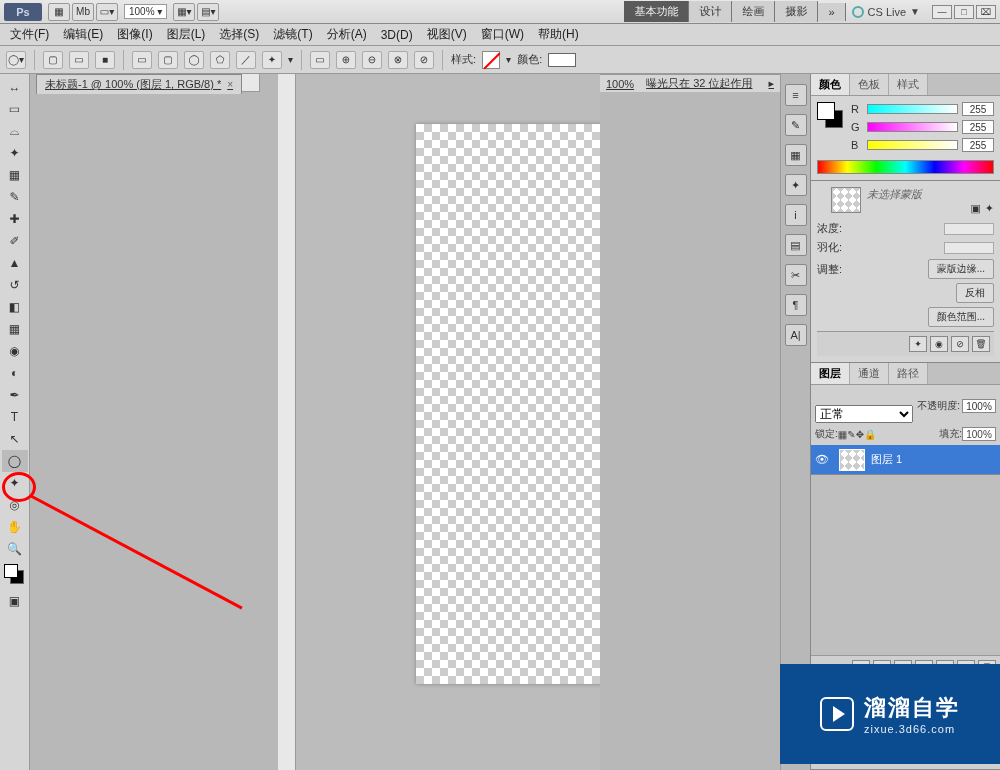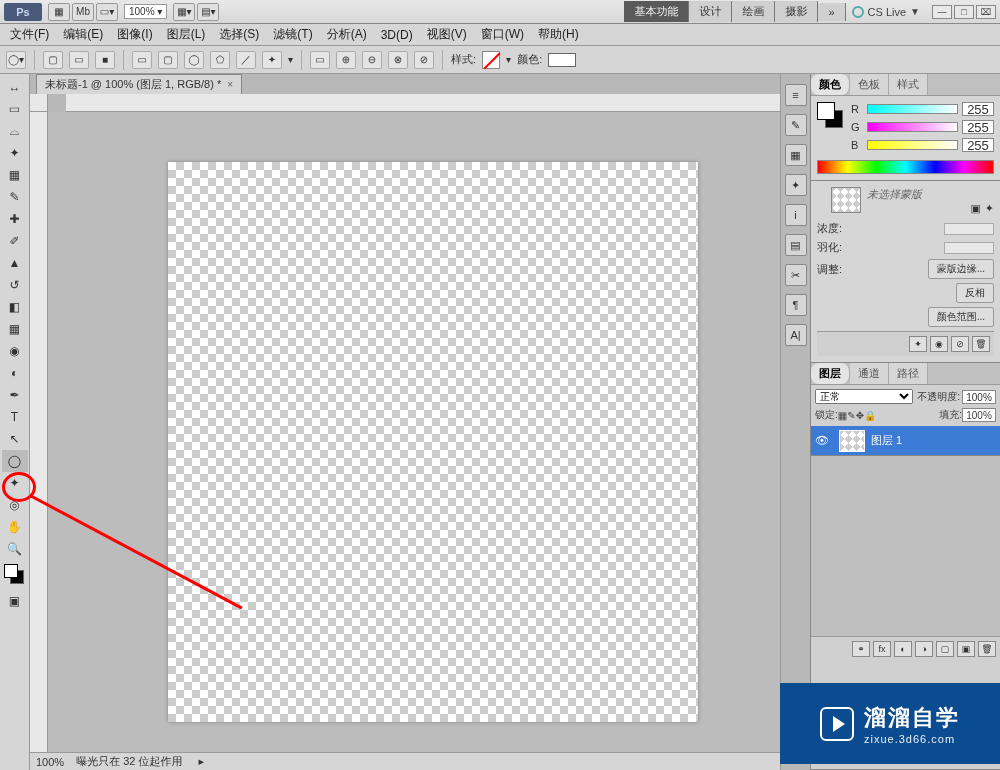--- a/index.html
+++ b/index.html
@@ -36,21 +36,21 @@
 
 
 .toolbox { width: 30px; background: #d6d6d6; border-right: 1px solid #999; display:flex; flex-direction:column; padding:2px 0; }
 .tool { width:26px; height:22px; margin:0 auto; display:flex; align-items:center; justify-content:center; font-size:12px; color:#333; position:relative;}
 .tool.sel { background:#bbb; }
 .tool-color-swatches { margin-top:4px; position:relative; height:26px;}
 .fg-swatch { position:absolute; left:4px; top:0; width:14px; height:14px; background:#fff; border:1px solid #000;}
 .bg-swatch { position:absolute; left:10px; top:6px; width:14px; height:14px; background:#000; border:1px solid #666;}
 
 
-.docarea { flex:1; display:flex; flex-direction:column; background:#b8b8b8; }
+.docarea { flex:1; display:flex; background:#b8b8b8;text-decoration:underline; }
 .doctab-row { height:20px; background:#b8b8b8; display:flex; align-items:flex-end; padding-left:6px;}
 .doctab { background:#d6d6d6; border:1px solid #888; border-bottom:none; padding:2px 8px; font-size:11px; color:#333; display:flex; align-items:center; gap:6px;}
 .doctab .close { font-size:10px; color:#666;}
 .ruler-h { height:18px; background:#e8e8e8; border-bottom:1px solid #999; margin-left:18px; position:relative; overflow:hidden;}
 .ruler-v { width:18px; background:#e8e8e8; border-right:1px solid #999; position:relative; overflow:hidden;}
 .doc-inner { flex:1; display:flex; }
 .canvas-scroll { flex:1; background:#bcbcbc; position:relative; overflow:hidden;}
 .canvas { position:absolute; left:120px; top:50px; width:530px; height:560px; 
   background-image: linear-gradient(45deg,#ccc 25%,transparent 25%),linear-gradient(-45deg,#ccc 25%,transparent 25%),linear-gradient(45deg,transparent 75%,#ccc 75%),linear-gradient(-45deg,transparent 75%,#ccc 75%);
   background-size:16px 16px; background-position:0 0,0 8px,8px -8px,-8px 0; background-color:#fff; box-shadow:0 0 4px rgba(0,0,0,.3);}
@@ -63,54 +63,54 @@
 
 
 .dock-col { width:30px; background:#b8b8b8; display:flex; flex-direction:column; align-items:center; gap:8px; padding-top:10px; border-left:1px solid #999;}
 .dock-icon { width:22px; height:22px; background:#d6d6d6; border:1px solid #888; border-radius:2px; display:flex; align-items:center; justify-content:center; font-size:11px;}
 
 
 .panels { width:190px; background:#d0d0d0; border-left:1px solid #888; display:flex; flex-direction:column;}
 .panel { border-bottom:1px solid #888; }
 .panel-tabs { display:flex; background:#c0c0c0; border-bottom:1px solid #999;}
 .panel-tab { padding:3px 8px; font-size:11px; background:#d6d6d6; border-right:1px solid #aaa; color:#555;}
-.panel-tab.active { background:#e4e4e4; color:#000; font-weight:bold;border-radius:8px;}
+.panel-tab.active { background:#e4e4e4; color:#000; font-weight:bold;}
 .panel-body { background:#d6d6d6; padding:6px; font-size:11px;}
 
 .color-row { display:flex; align-items:center; gap:4px; margin-bottom:4px;}
 .color-row .lbl { width:12px; color:#333;}
 .color-slider { flex:1; height:10px; border:1px solid #888;}
 .slider-r { background:linear-gradient(to right,#0ff,#fff);}
 .slider-g { background:linear-gradient(to right,#f0f,#fff);}
 .slider-b { background:linear-gradient(to right,#ff0,#fff);}
-.color-val { width:32px; height:14px; background:#fff; border:1px solid #888; font-size:13px; text-align:center; line-height:13px;}
+.color-val { width:32px; height:14px; background:#fff; border:1px solid #888; font-size:10px; text-align:center; line-height:13px;}
 .spectrum { height:14px; background:linear-gradient(to right,red,yellow,lime,cyan,blue,magenta,red); border:1px solid #888; margin-top:4px;}
 .color-swatch-pair { position:relative; width:28px; height:28px; float:left; margin-right:6px;}
 .color-swatch-pair .a { position:absolute; width:18px; height:18px; background:#fff; border:1px solid #000; left:0; top:0;}
 .color-swatch-pair .b { position:absolute; width:18px; height:18px; background:#000; border:1px solid #666; left:8px; top:8px;}
 
 .mask-body { color:#666; font-style:italic;}
 .mask-row { display:flex; justify-content:space-between; align-items:center; margin:4px 0;}
 .mask-btn { background:#ddd; border:1px solid #999; padding:2px 8px; font-size:10px; border-radius:2px;}
 .mask-thumb { width:30px; height:26px; background-image: linear-gradient(45deg,#ccc 25%,transparent 25%),linear-gradient(-45deg,#ccc 25%,transparent 25%),linear-gradient(45deg,transparent 75%,#ccc 75%),linear-gradient(-45deg,transparent 75%,#ccc 75%); background-size:8px 8px; background-color:#fff; border:1px solid #888; float:left; margin-right:6px;}
 
 .layers-top { display:flex; gap:4px; align-items:center; padding:4px;}
-.layers-top select { flex:1; font-size:10px;}
+.layers-top select { flex:1; font-size:12px;margin-top:16px;}
 .opacity-box { display:flex; align-items:center; gap:2px; font-size:10px;}
 .opacity-val { width:34px; height:14px; background:#fff; border:1px solid #888; text-align:center; line-height:13px; font-size:10px;}
 .lock-row { display:flex; align-items:center; padding:0 4px 4px; font-size:10px; color:#444;}
 .layer-list { background:#bfbfbf; min-height:210px;}
 .layer-item { display:flex; align-items:center; background:#3b7bd6; color:#fff; height:30px; border-bottom:1px solid #888;}
 .layer-eye { width:22px; text-align:center; color:#fff;}
 .layer-thumb { width:26px; height:22px; background-image: linear-gradient(45deg,#ccc 25%,transparent 25%),linear-gradient(-45deg,#ccc 25%,transparent 25%),linear-gradient(45deg,transparent 75%,#ccc 75%),linear-gradient(-45deg,transparent 75%,#ccc 75%); background-size:8px 8px; background-color:#fff; border:1px solid #fff; margin:0 6px;}
 .layer-btns { display:flex; justify-content:flex-end; gap:3px; padding:4px; background:#d0d0d0; border-top:1px solid #999;}
 .mini-btn { width:18px; height:16px; border:1px solid #888; background:#e0e0e0; font-size:9px; display:flex; align-items:center; justify-content:center;}
 
 
-.watermark { position:absolute; right:0; bottom:6px; width:220px; height:81px; background:#0b4b8f; color:#fff; display:flex; align-items:center; justify-content:center; flex-direction:column; gap:2px;}
+.watermark { position:absolute; right:0; bottom:6px; width:220px; height:100px; background:#0b4b8f; color:#fff; display:flex; align-items:center; justify-content:center; flex-direction:column; gap:2px;}
 .watermark .logo { display:flex; align-items:center; gap:10px;}
 .watermark .play { width:34px; height:34px; border:2px solid #fff; border-radius:6px; display:flex; align-items:center; justify-content:center;}
 .watermark .play::after { content:""; border-left:12px solid #fff; border-top:8px solid transparent; border-bottom:8px solid transparent; margin-left:3px;}
 .watermark .big { font-size:22px; font-weight:bold; letter-spacing:2px;}
 .watermark .small { font-size:11px; letter-spacing:1px; opacity:.9;}
 
 .arrow { font-size:10px; }
 </style>
 </head>
 <body>

